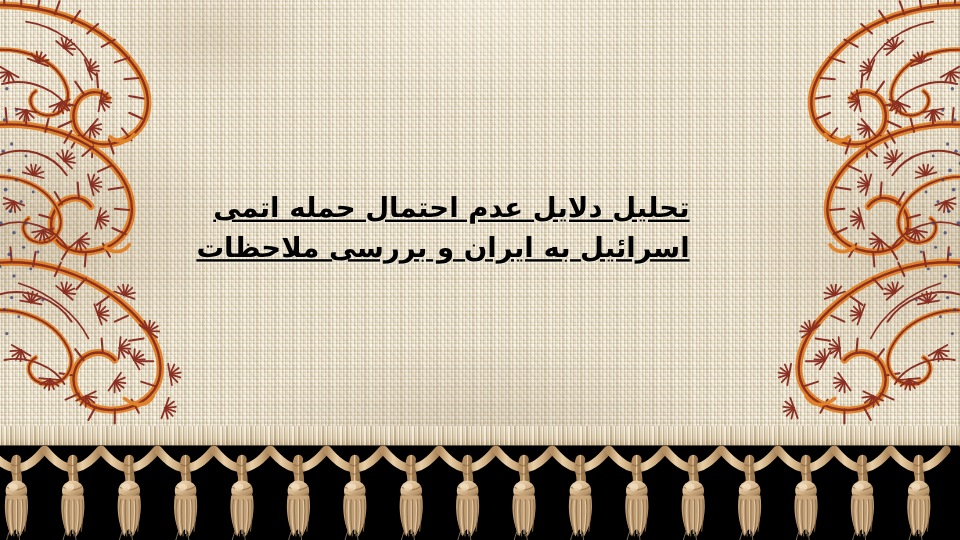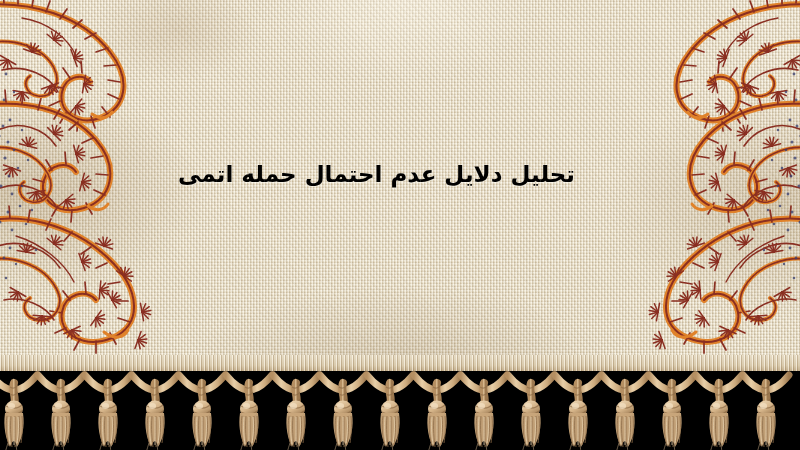--- a/index.html
+++ b/index.html
@@ -64,20 +64,21 @@
   }
   #tassels{position:absolute;left:0;top:8px;width:800px;height:87px;}
 
   
   #title-block{
     position:absolute;
     left:200px;top:158px;width:375px;
     text-align:right;
     direction:rtl;
     z-index:6;
+    text-decoration:underline;
   }
   .title-line{
     display:block;
     color:#000;
     font-size:23px;
     line-height:33px;
     font-weight:600;
     letter-spacing:0;
     white-space:nowrap;
     text-shadow:0 1px 0 rgba(255,252,242,.45);
@@ -457,20 +458,21 @@
 
     <g fill="none" stroke="#e0822a" stroke-width="3" stroke-linecap="round">
       <path d="M112,332 C122,340 132,338 136,330"></path>
       <path d="M96,206 C104,212 112,210 116,204"></path>
       <path d="M100,114 C108,120 116,118 120,112"></path>
     </g>
   </svg>
 
   <div id="title-block">
     <span class="title-line">تحلیل دلایل عدم احتمال حمله اتمی</span>
+    <span class="title-line">اسرائیل به ایران و بررسی ملاحظات</span>
   </div>
 
   <div id="fringe">
     <div id="fringe-band"></div>
     <svg id="tassels" viewBox="0 0 800 87" preserveAspectRatio="none">
       <defs>
         <linearGradient id="ropeG" x1="0" y1="0" x2="1" y2="0">
           <stop offset="0%" stop-color="#b58f62"></stop>
           <stop offset="35%" stop-color="#e8cfa8"></stop>
           <stop offset="70%" stop-color="#cdab7e"></stop>

